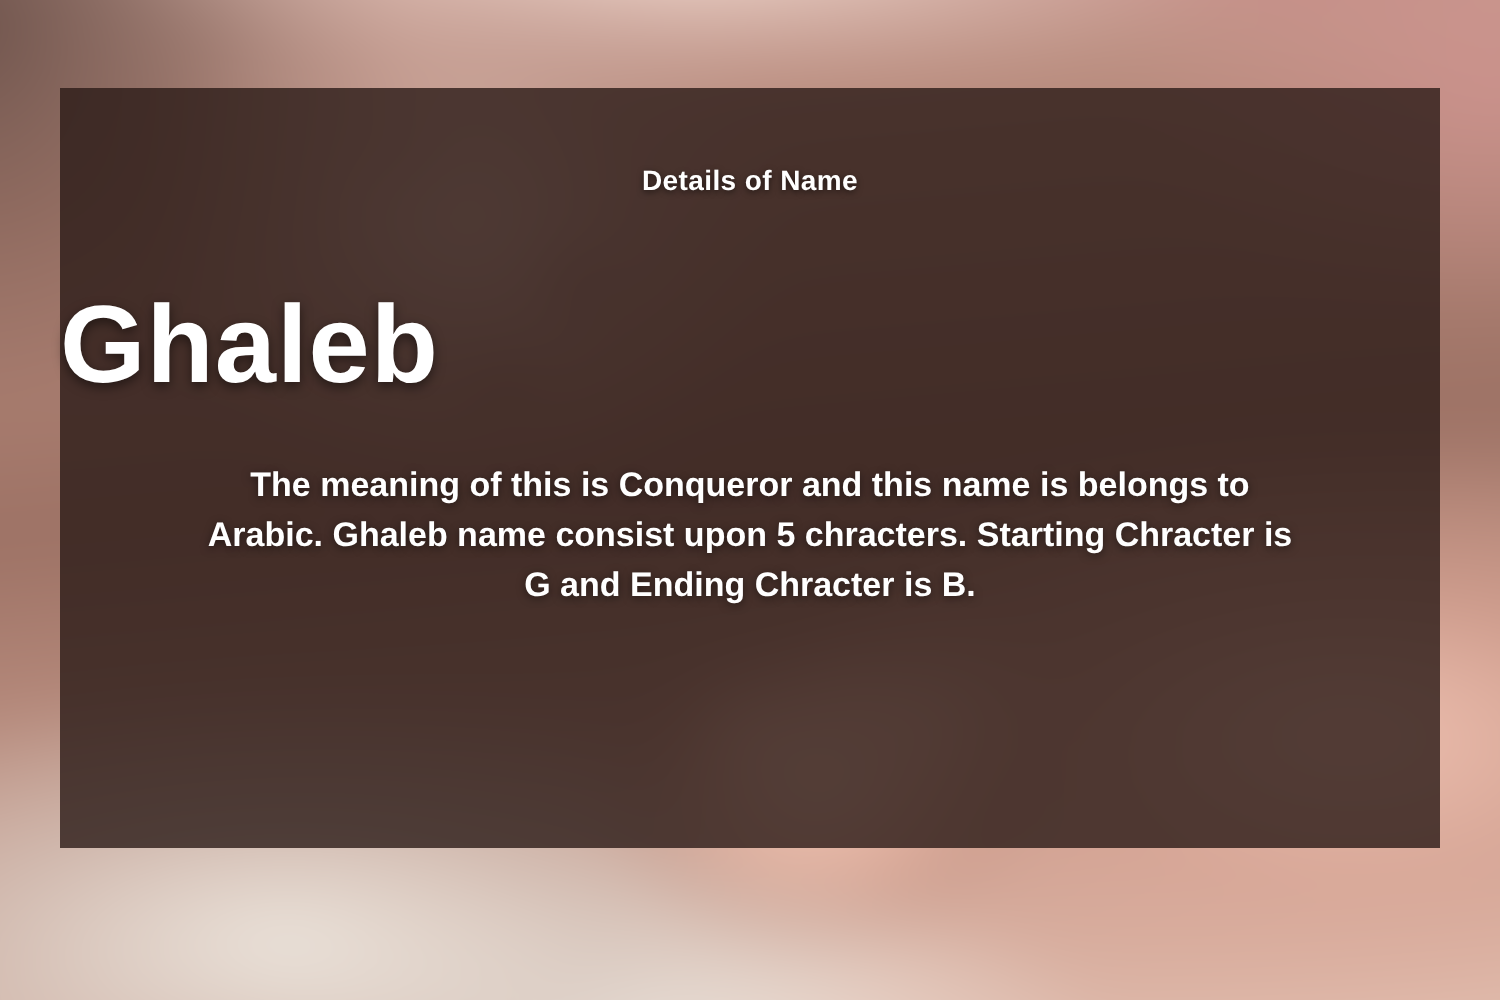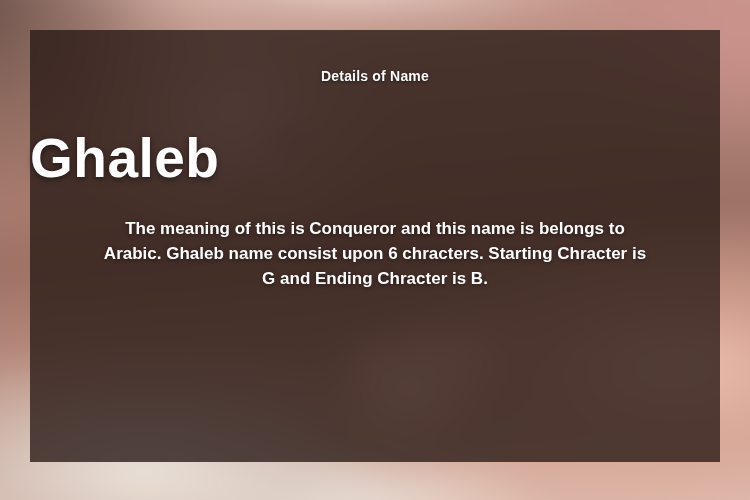--- a/index.html
+++ b/index.html
@@ -51,23 +51,23 @@
       radial-gradient(ellipse 230px 200px at 2% 8%, rgba(74,52,46,0.75) 0%, rgba(0,0,0,0) 100%),
       
       linear-gradient(175deg, #d9b3a8 0%, #b78a7c 22%, #9d7265 48%, #c79a8b 72%, #e6c3b4 100%);
     filter: blur(14px);
   }
 
   
   .overlay-panel {
     position: absolute;
     left: 30px;
-    top: 30px;
+    top: 44px;
     width: 690px;
-    height: 432px;
+    height: 380px;
     background: rgba(44, 28, 24, 0.80);
     box-sizing: border-box;
     padding: 0;
   }
 
   .kicker {
     position: absolute;
     top: 38px;
     left: 0;
     right: 0;
@@ -124,18 +124,18 @@
 <div class="card">
 
   <div class="photo"></div>
 
   <div class="overlay-panel">
 
     <div class="kicker">Details of Name</div>
 
     <div class="name">Ghaleb</div>
 
-    <div class="description">The meaning of this is Conqueror and this name is belongs to Arabic. Ghaleb name consist upon 6 chracters. Starting Chracter is G and Ending Chracter is B.</div>
+    <div class="description">The meaning of this is Conqueror and this name is belongs to Arabic. Ghaleb name consist upon 5 chracters. Starting Chracter is G and Ending Chracter is B.</div>
 
 
   </div>
 
 </div>
 
 </body></html>

